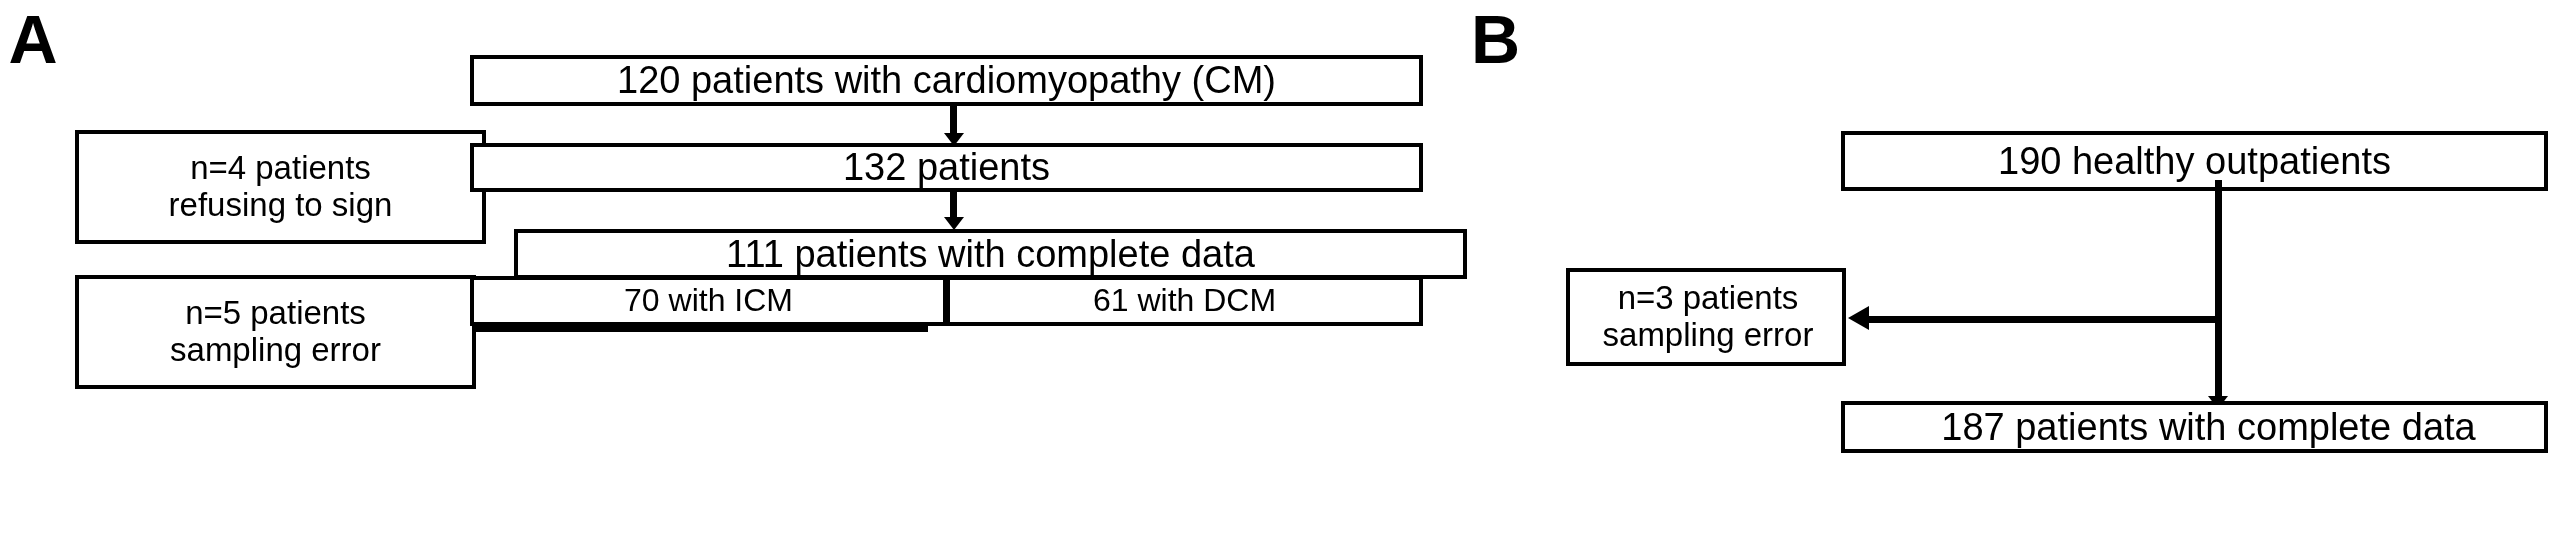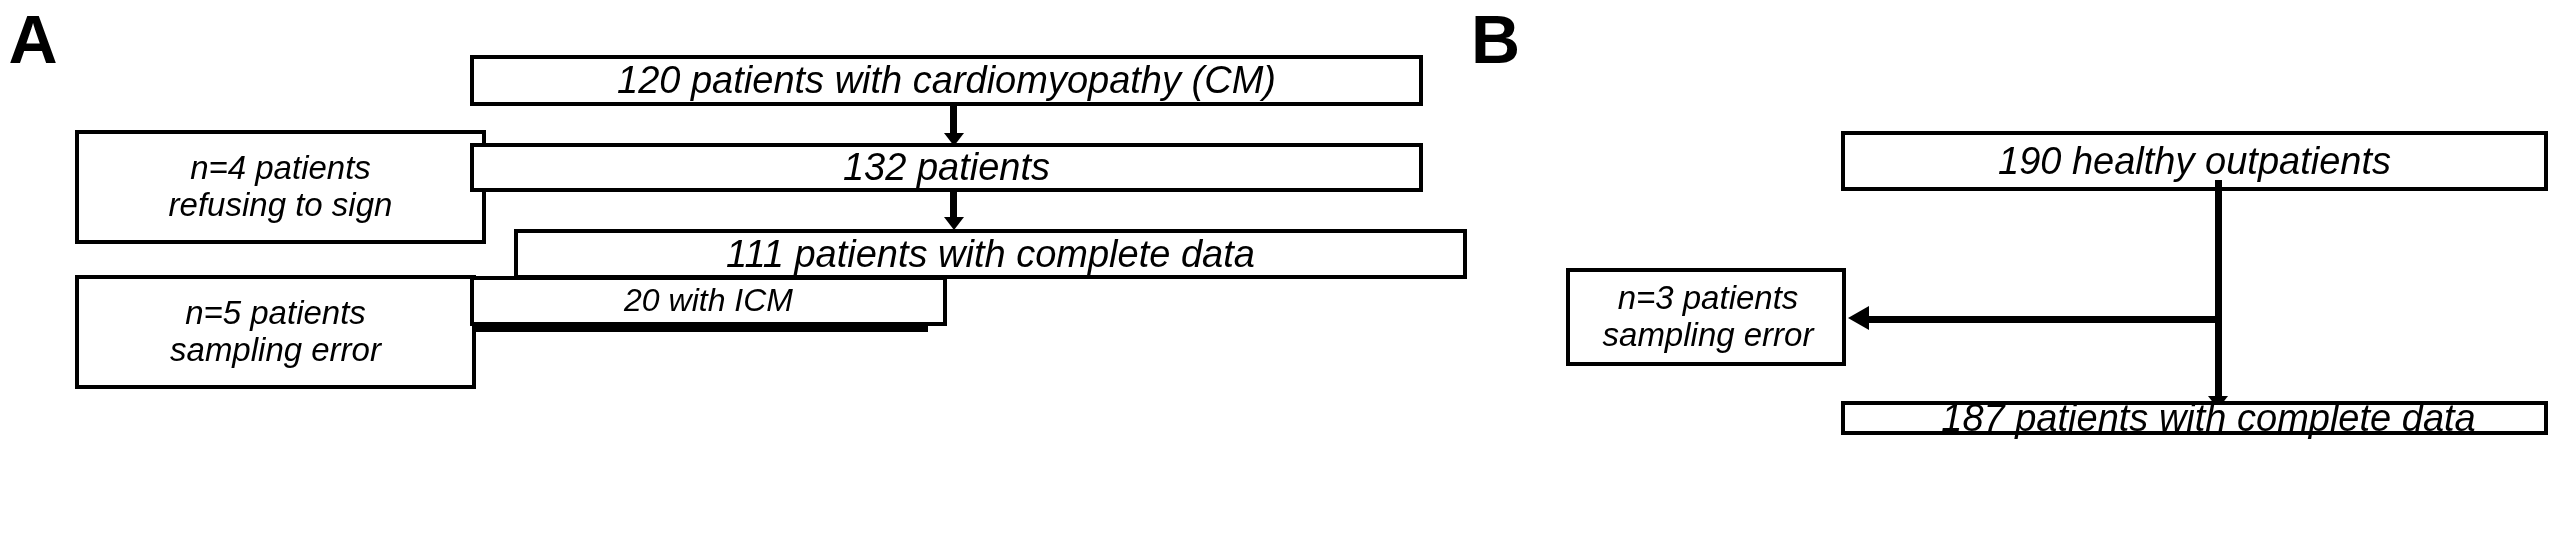--- a/index.html
+++ b/index.html
@@ -39,21 +39,20 @@
     font-family: "Liberation Sans", sans-serif;
     color: #000000;
     line-height: 1.12;
   }
   .fbox.big   { font-size: 38px; }
   .fbox.small { font-size: 32px; }
   .fbox.side  { font-size: 33px; }
   .fbox .txt {
     display: block;
     white-space: pre-line;
-    font-style: italic;
   }
   .vline {
     position: absolute;
     background: #000000;
   }
   .vhead {
     position: absolute;
     width: 0;
     height: 0;
     border-left: 10.4px solid transparent;
@@ -109,38 +108,41 @@
   <div class="fbox side" style="left:75px; top:275px; width:401px; height:114px;">
     <span class="txt">n=5 patients
 sampling error</span>
   </div>
 
   <div class="fbox big" style="left:470px; top:229px; width:953px; height:50px;margin-left:44px;">
     <span class="txt">111 patients with complete data</span>
   </div>
 
   <div class="fbox small" style="left:470px; top:276px; width:477px; height:50px;">
-    <span class="txt">20 with ICM</span>
+    <span class="txt">70 with ICM</span>
+  </div>
+  <div class="fbox small" style="left:946px; top:276px; width:477px; height:50px;">
+    <span class="txt">61 with DCM</span>
   </div>
 
   <div class="panel-label" style="left:1471px; top:4.9px;">B</div>
 
   <div class="fbox big" style="left:1841px; top:131px; width:707px; height:60px;">
     <span class="txt">190 healthy outpatients</span>
   </div>
 
   <div class="vline" style="left:2215px; top:180px; width:7.3px; height:221px;"></div>
   <div class="vhead" style="left:2208px; top:396px;"></div>
 
   <div class="harrow" style="left:1868px; top:316px; width:349px;"></div>
   <div class="hhead" style="left:1848px; top:306px;"></div>
 
   <div class="fbox side" style="left: 1566px; top: 268px; width: 280px; height: 98px; justify-content: center; padding-left: 4px;">
     <span class="txt" style="position: static; left: auto; width: auto; text-align: center;">n=3 patients
 sampling error</span>
   </div>
 
-  <div class="fbox big" style="left:1841px; top:401px; width:707px; height:34px;padding-left:28px;">
+  <div class="fbox big" style="left:1841px; top:401px; width:707px; height:52px;padding-left:28px;">
     <span class="txt">187 patients with complete data</span>
   </div>
 
 </div>
 
 
 </body></html>

